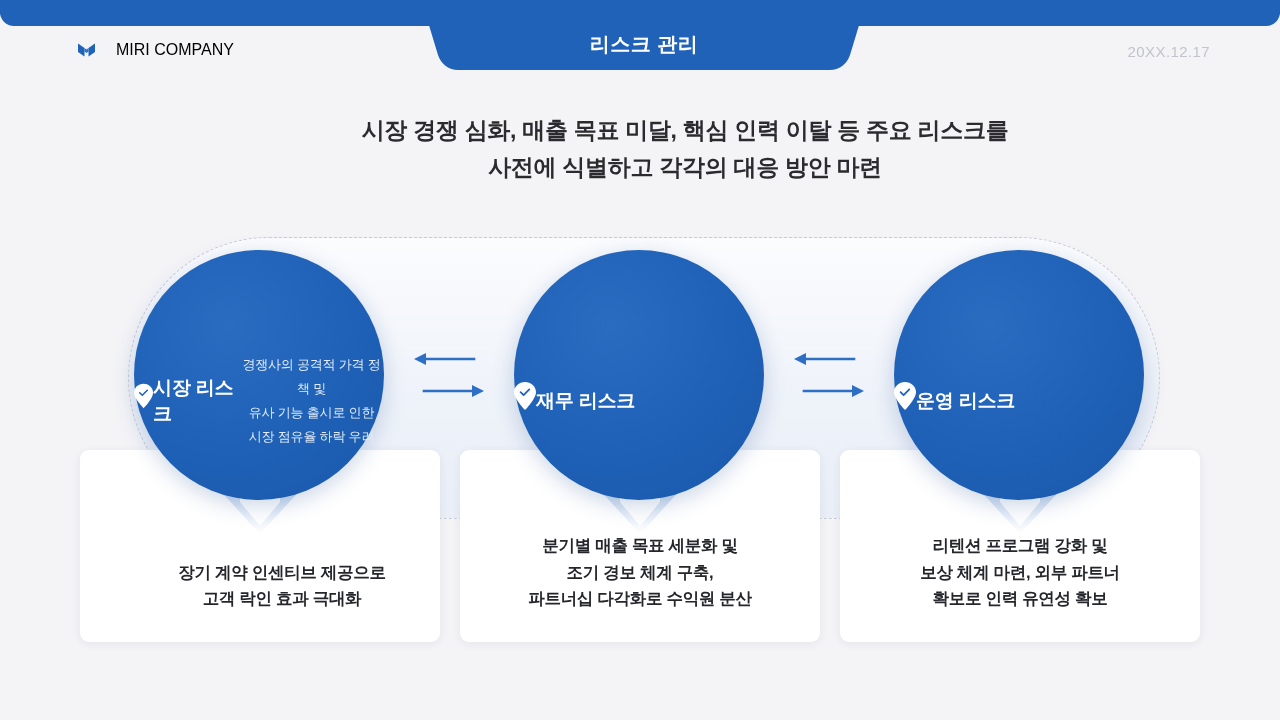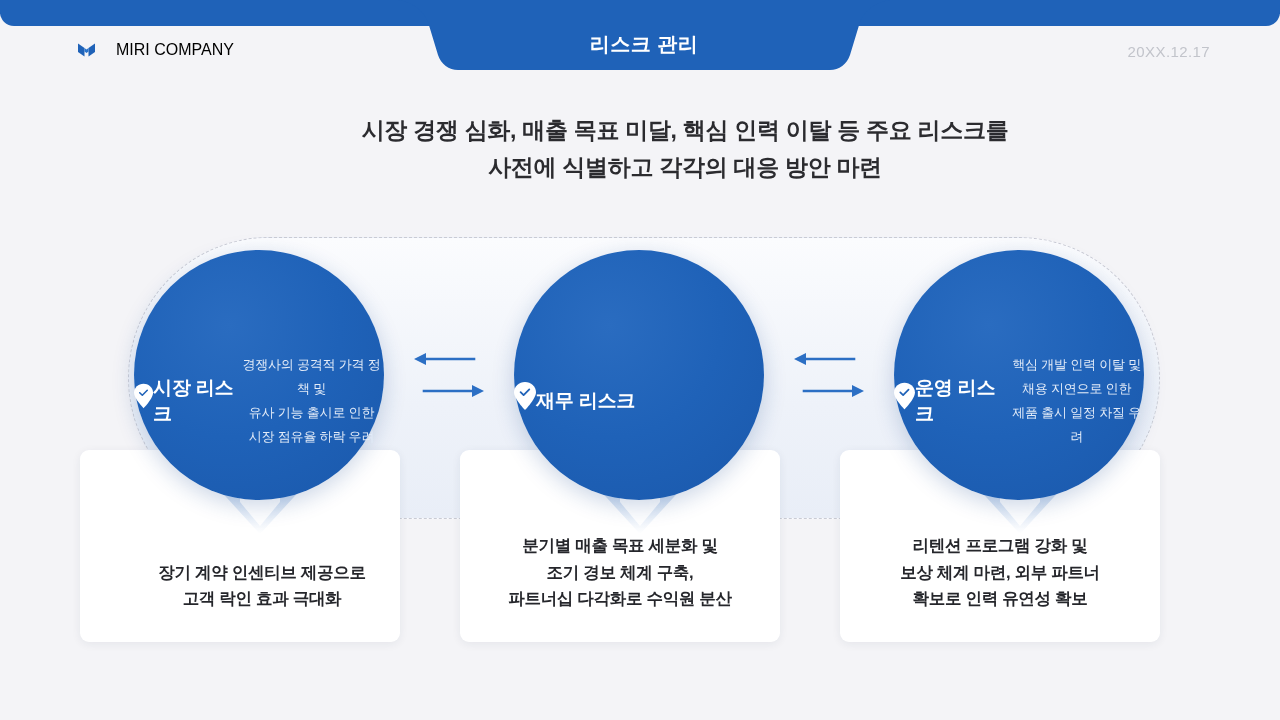--- a/index.html
+++ b/index.html
@@ -53,21 +53,21 @@
   
   .dash-box{
     position:absolute; left:128px; top:237px; width:1032px; height:282px;
     border:1.3px dashed #c9cbd4;
     border-radius:142px;
     background:linear-gradient(180deg,#fbfcfe 0%,#eef2f9 60%,#e9eef7 100%);
   }
 
   
   .card{
-    position:absolute; top:450px; width:320px; height:192px;
+    position:absolute; top:450px; width:360px; height:192px;
     background:#ffffff; border-radius:9px;
     box-shadow:0 2px 10px rgba(35,45,70,.07);
     display:flex; align-items:flex-end; justify-content:center;
     padding-bottom:30px;
   }
   .card-1{ left:80px;padding-left:44px; }
   .card-2{ left:460px; }
   .card-3{ left:840px; }
   .card-text{
     text-align:center; color:#25262b;
@@ -209,23 +209,20 @@
   </svg>
   <div class="circle-title">재무 리스크</div>
 </div>
 
 <div class="circle circle-3">
   <svg class="pin-icon" viewBox="0 0 22 28">
     <path d="M11,0 C5,0 0,4.6 0,10.3 C0,17 11,28 11,28 C11,28 22,17 22,10.3 C22,4.6 17,0 11,0 Z" fill="#ffffff"></path>
     <path d="M6.6,10.2 L9.6,13.1 L15.3,7.4" stroke="#1f62b8" stroke-width="1.8" fill="none" stroke-linecap="round" stroke-linejoin="round"></path>
   </svg>
   <div class="circle-title">운영 리스크</div>
-  <div class="circle-desc">핵심 개발 인력 이탈 및
-채용 지연으로 인한
-제품 출시 일정 차질 우려</div>
 </div>
 
 <div class="arrow-pair arrow-a">
   <svg width="78" height="60" viewBox="0 0 78 60">
     <g stroke="#2c6fc4" stroke-width="2.6" fill="none" stroke-linecap="square">
       <line x1="12" y1="14" x2="64" y2="14"></line>
       <line x1="14" y1="46" x2="66" y2="46"></line>
     </g>
     <path d="M4,14 L16,8 L16,20 Z" fill="#2c6fc4"></path>
     <path d="M74,46 L62,40 L62,52 Z" fill="#2c6fc4"></path>

